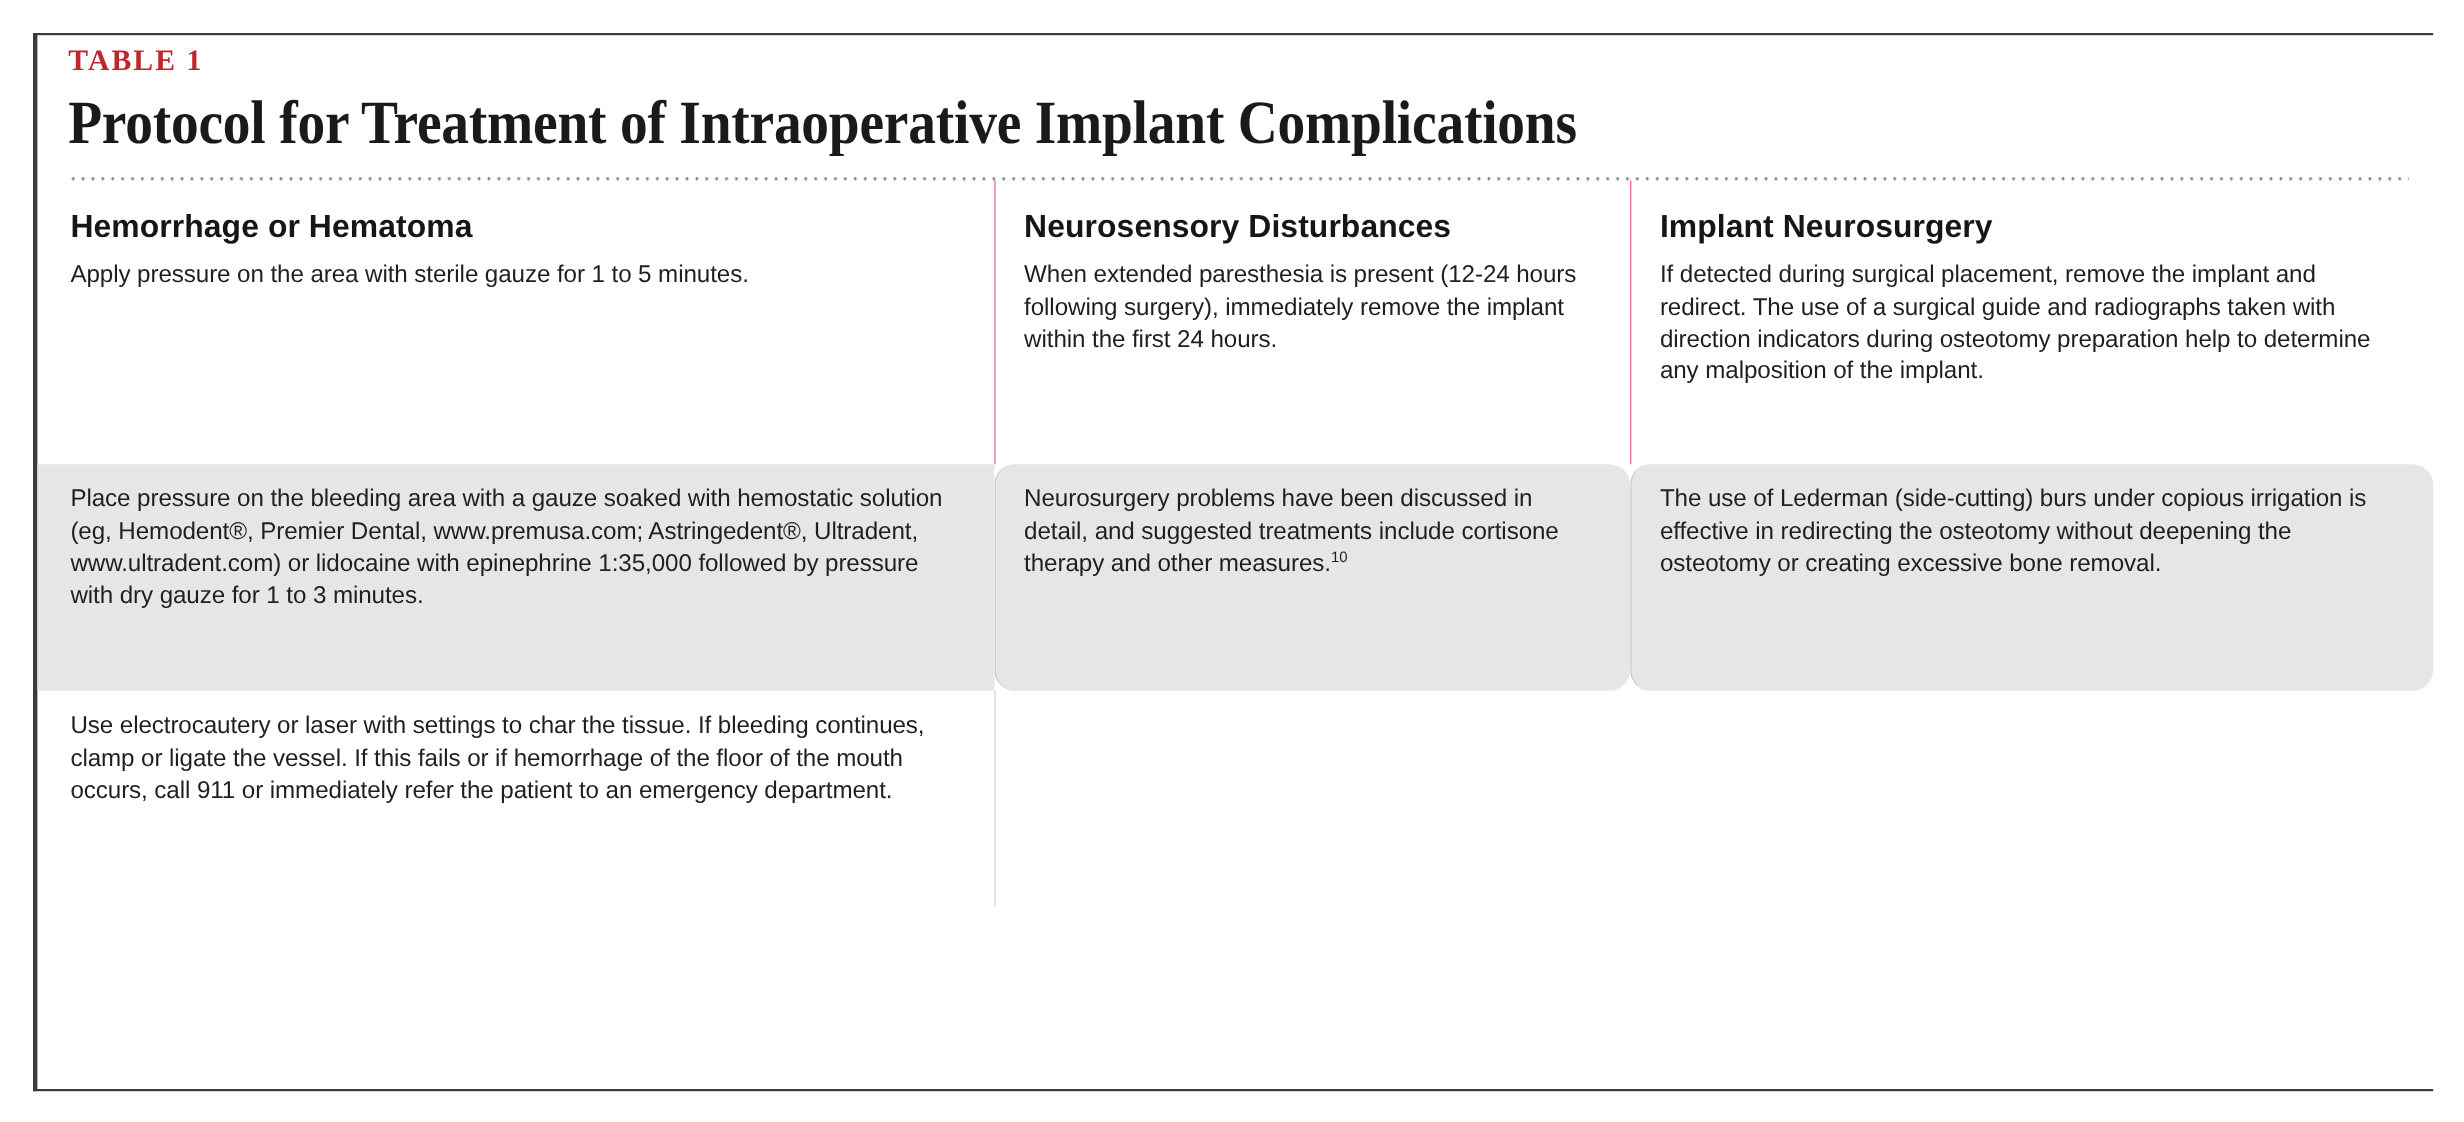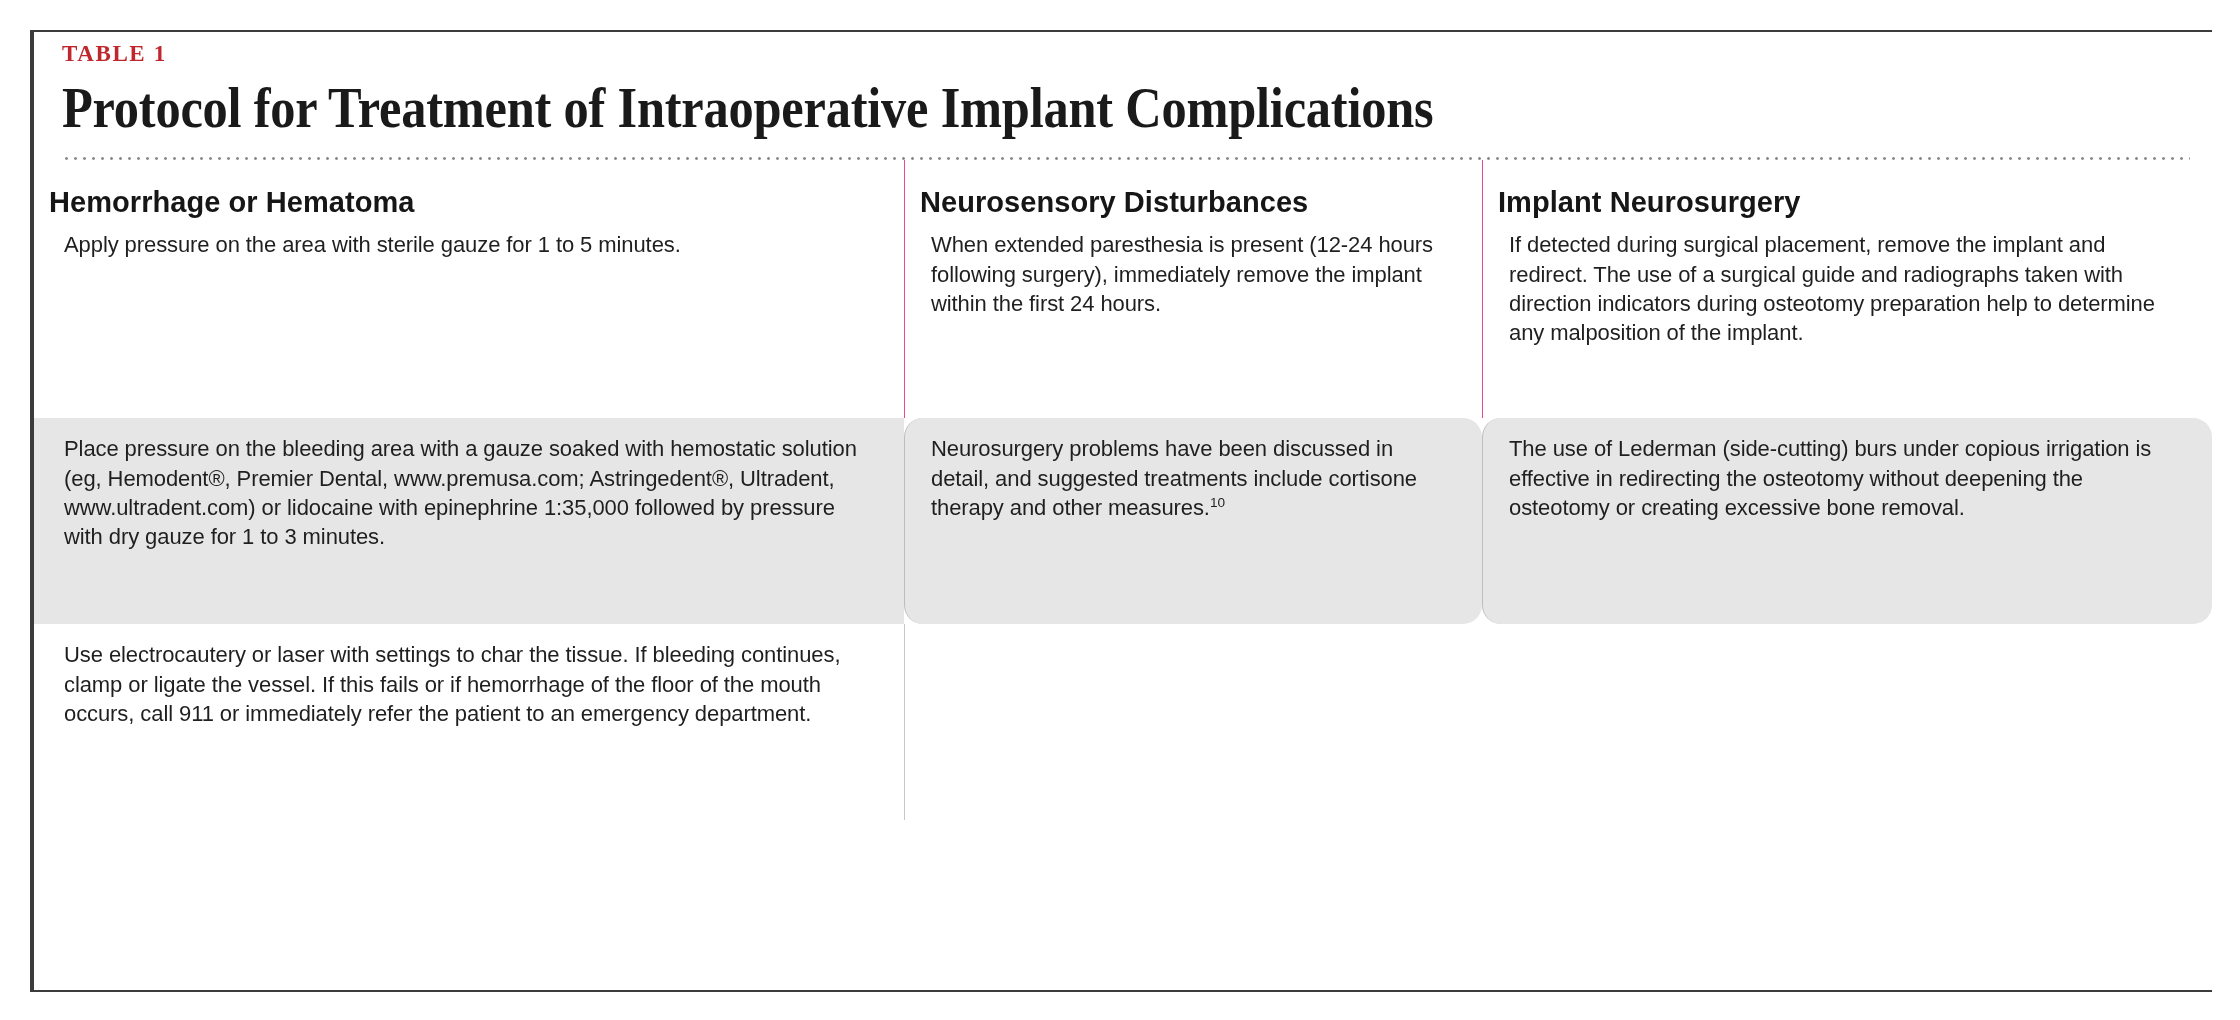--- a/index.html
+++ b/index.html
@@ -27,21 +27,21 @@
   }
 
   
   .fig-header {
     padding: 10px 0 0 28px;
   }
   .kicker {
     font-family: "Liberation Serif", serif;
     font-weight: bold;
     color: #c0272d;
-    font-size: 23px;
+    font-size: 27px;
     letter-spacing: 0.07em;
     line-height: 1;
     margin: 0 0 14px 0;
   }
   .fig-title {
     font-family: "Liberation Serif", serif;
     font-weight: bold;
     color: #1a1a1a;
     font-size: 56px;
     line-height: 1.06;
@@ -101,21 +101,21 @@
     padding-bottom: 6px;
     hyphens: none;
   }
   .body-txt sup {
     font-size: 0.62em;
     vertical-align: super;
     line-height: 0;
   }
 
   
-  .row-head .gcell { height: 56px; padding-left: 15px; }
+  .row-head .gcell { height: 56px; }
   .row-1 .gcell { height: 202px; }
   .row-shaded .gcell { height: 206px; }
   .row-last .gcell { height: 196px; }
   .row-last .gcell .body-txt { padding-top: 16px; }
   .row-shaded .gcell .body-txt { padding-top: 16px; }
   .row-1 .gcell .body-txt { padding-top: 14px; }
 </style>
 </head>
 <body>
 

